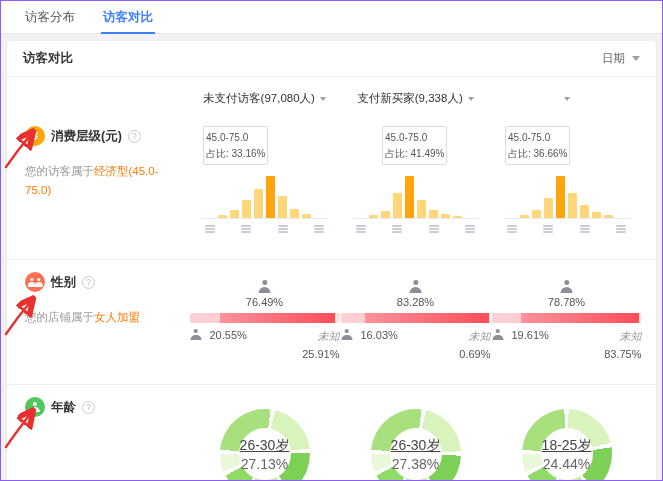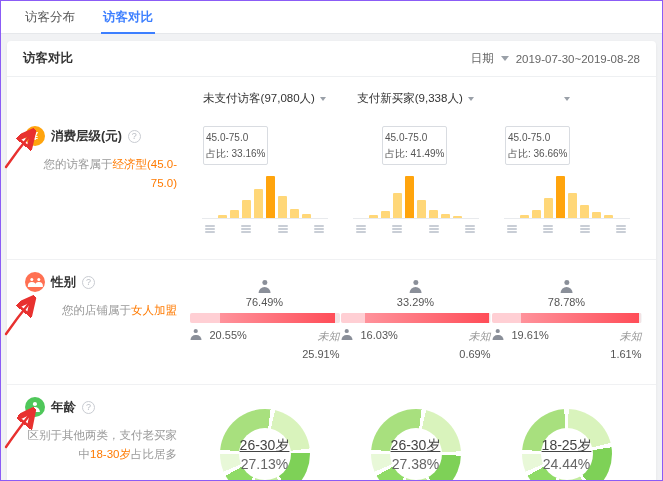--- a/index.html
+++ b/index.html
@@ -34,21 +34,21 @@
   .row.divided { border-top:1px solid #f0f1f3; }
 
   .rowlabel { padding-right:8px; padding-left:4px; }
   .rl-top { display:flex; align-items:center; gap:6px; }
   .row-icon { width:20px; height:20px; border-radius:50%; display:inline-flex; align-items:center; justify-content:center; color:#fff; font-size:11px; font-weight:bold; flex:none; }
   .row-icon.orange { background:#FFA40D; }
   .row-icon.red { background:#FF7052; }
   .row-icon.green { background:#4FC75A; }
   .row-title { font-size:12.5px; font-weight:bold; color:#333; }
   .help { width:13px; height:13px; border-radius:50%; border:1px solid #c9ccd2; color:#b9bdc4; font-size:9px; line-height:1; display:inline-flex; align-items:center; justify-content:center; cursor:pointer; flex:none; }
-  .rl-desc { margin-top:9px; font-size:11.5px; color:#999; line-height:1.65; width:152px;text-align:right; }
+  .rl-desc { margin-top:16px; font-size:11.5px; color:#999; line-height:1.65; width:152px; }
   .hl { color:#FF7A00; }
 
   
   .c-cell { display:flex; flex-direction:column; align-items:center; }
   .boxwrap { align-self:flex-start; padding-left:14px; }
   .c-cell.c1 .boxwrap { padding-left:42px; }
   .range-box { border:1px solid #d9dce1; border-radius:2px; padding:3px 2px; font-size:10px; color:#555; line-height:1.55; background:#fff; }
   .chartwrap { margin-top:10px; width:126px; }
   .minibar { display:flex; align-items:flex-end; justify-content:center; gap:3px; height:44px; border-bottom:1px solid #e8eaed; }
   .bar { width:9px; border-radius:1px 1px 0 0; }
@@ -110,21 +110,20 @@
   </div>
 
   <div class="content">
     <div class="panel">
 
       <div class="panel-header">
         <div class="panel-title">访客对比</div>
         <div class="date-area">
           <span>日期</span>
           <span class="caret"></span>
-          <span>2019-07-30~2019-08-28</span>
         </div>
       </div>
 
       <div class="grid colheads">
         <div></div>
         <div class="colhead">
           <span>未支付访客(97,080人)</span>
           <span class="caret sm"></span>
         </div>
         <div class="colhead">
@@ -264,21 +263,21 @@
             </div>
             <div class="g-right">
               <div class="g-unk">未知</div>
               <div class="g-pct">25.91%</div>
             </div>
           </div>
         </div>
 
         <div class="g-cell">
           <span class="person big"></span>
-          <div class="g-pct main">33.29%</div>
+          <div class="g-pct main">83.28%</div>
           <div class="g-bar">
               <div style="width: 16.03%; background: rgb(255, 207, 212);"></div>
               <div style="width: 83.28%; background: linear-gradient(90deg, rgb(255, 146, 155), rgb(255, 77, 88));"></div>
               <div style="width: 0.69%; background: rgb(243, 226, 228);"></div>
             </div>
           <div class="g-bottom">
             <div class="g-left">
               <span class="person small"></span>
               <div class="g-pct">16.03%</div>
             </div>
@@ -297,38 +296,35 @@
               <div style="width: 78.78%; background: linear-gradient(90deg, rgb(255, 146, 155), rgb(255, 77, 88));"></div>
               <div style="width: 1.61%; background: rgb(243, 226, 228);"></div>
             </div>
           <div class="g-bottom">
             <div class="g-left">
               <span class="person small"></span>
               <div class="g-pct">19.61%</div>
             </div>
             <div class="g-right">
               <div class="g-unk">未知</div>
-              <div class="g-pct">1.61%</div>
+              <div class="g-pct">83.75%</div>
             </div>
           </div>
         </div>
       </div>
 
       <div class="grid row divided">
         <div class="rowlabel">
           <div class="rl-top">
             <span class="row-icon green">
                 <span class="mini lg"></span>
               </span>
             <span class="row-title">年龄</span>
             <span class="help">?</span>
           </div>
-          <div class="rl-desc">
-            <span>区别于其他两类，支付老买家中</span><span class="hl">18-30岁</span><span>占比居多</span>
-          </div>
         </div>
 
         <div class="a-cell">
           <div class="donut" style="background: conic-gradient(from -90deg, rgb(255, 255, 255) 0%, rgb(255, 255, 255) 1.6%, rgb(168, 224, 126) 1.6%, rgb(168, 224, 126) 27%, rgb(255, 255, 255) 27%, rgb(255, 255, 255) 28.6%, rgb(217, 243, 188) 28.6%, rgb(217, 243, 188) 48%, rgb(255, 255, 255) 48%, rgb(255, 255, 255) 49.6%, rgb(126, 209, 87) 49.6%, rgb(126, 209, 87) 66%, rgb(255, 255, 255) 66%, rgb(255, 255, 255) 67.6%, rgb(195, 236, 160) 67.6%, rgb(195, 236, 160) 81%, rgb(255, 255, 255) 81%, rgb(255, 255, 255) 82.6%, rgb(143, 219, 102) 82.6%, rgb(143, 219, 102) 92%, rgb(255, 255, 255) 92%, rgb(255, 255, 255) 93.6%, rgb(232, 248, 216) 93.6%, rgb(232, 248, 216) 100%);">
             <div class="donut-hole">
               <div class="d-label">26-30岁</div>
               <div class="d-value">27.13%</div>
             </div>
           </div>
         </div>

